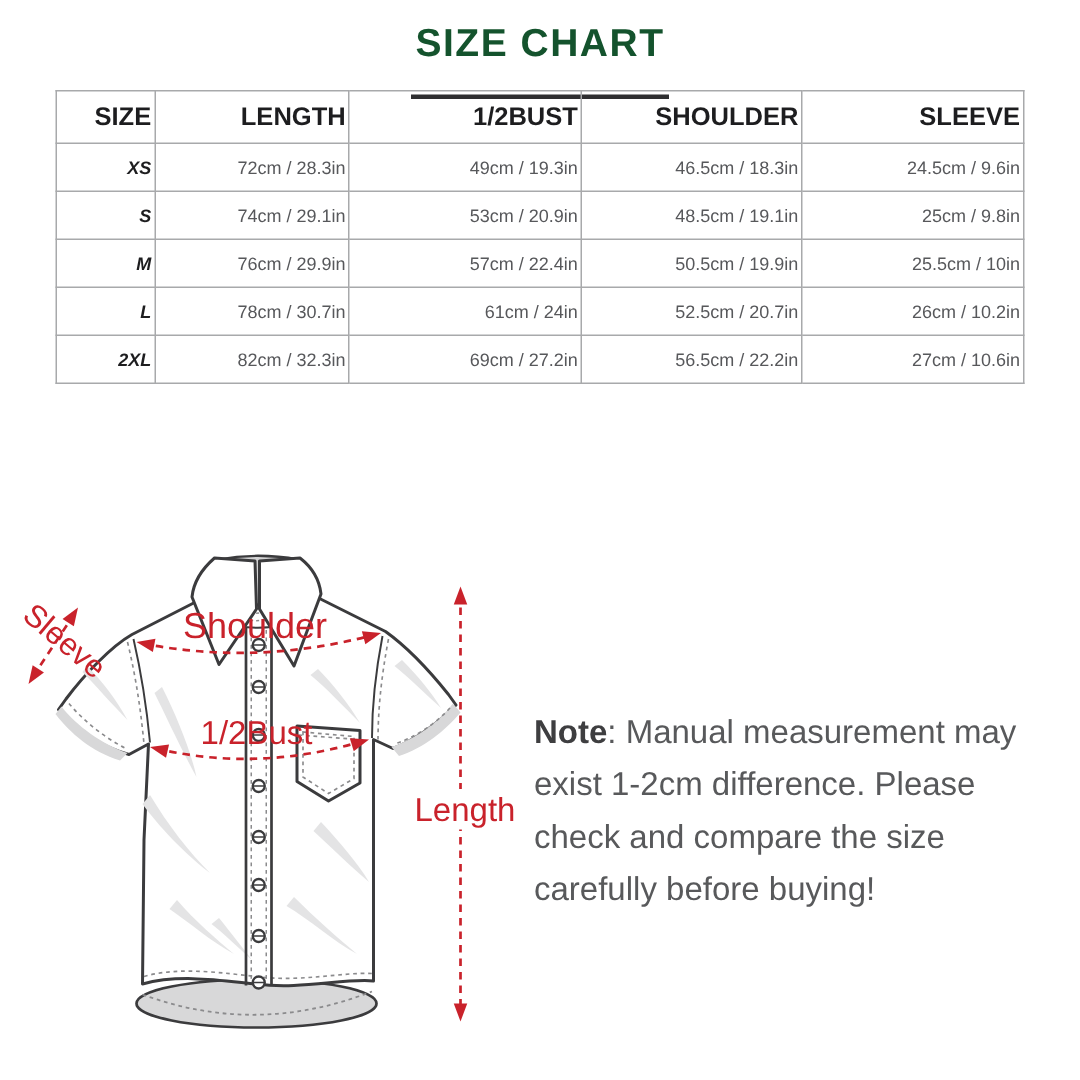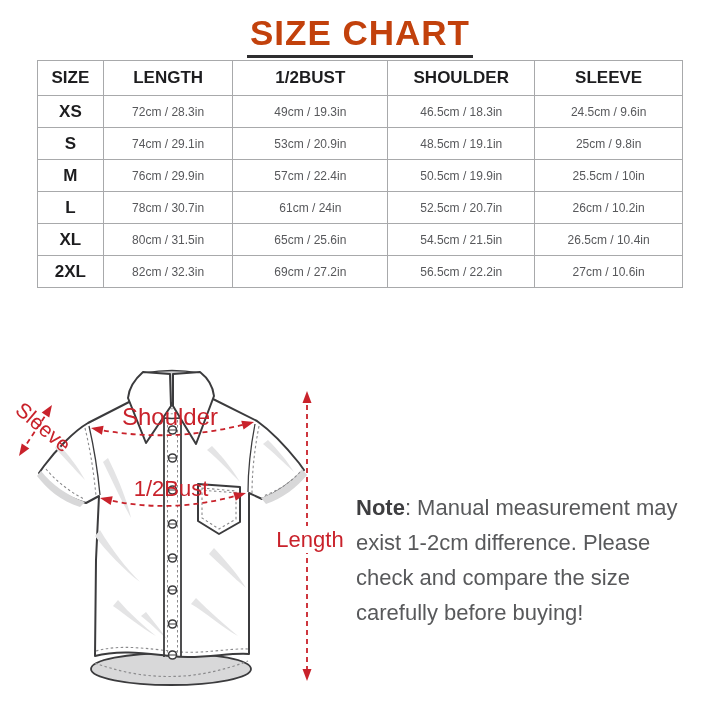--- a/index.html
+++ b/index.html
@@ -2,39 +2,39 @@
 <html><head>
 <meta charset="utf-8">
 <style>
   * { margin: 0; padding: 0; box-sizing: border-box; }
   html, body { width: 720px; height: 720px; background: #ffffff;
     font-family: "Liberation Sans", sans-serif; }
   #page { position: relative; width: 720px; height: 720px; background: #fff; overflow: hidden; }
 
   
   .title-wrap { position: absolute; top: 13px; left: 0; width: 720px; text-align: center; }
-  .title { display: inline-block; font-size: 35px; font-weight: bold; color: #c2410c;
-    letter-spacing: 1px; border-bottom: 3px solid #2e2e30; padding: 0 3px 2px 3px; }
+  .title { display: inline-block; font-size: 26px; font-weight: bold; color: #14532d;
+    letter-spacing: 1px; border-bottom: 3px solid #2e2e30; padding: 0 3px 19px 3px; }
 
   
   table.size-table { position: absolute; left: 37px; top: 60px; width: 646px;
     border-collapse: collapse; table-layout: fixed; }
   table.size-table th, table.size-table td {
-    border: 1px solid #a8a9ab; text-align: center; vertical-align: middle;
+    border: 1px solid #a8a9ab; text-align: right; vertical-align: middle;
     height: 32px; padding: 0 2px; white-space: nowrap; overflow: hidden; }
   table.size-table th { height: 35px; font-size: 17px; font-weight: bold; color: #1d1d1f; }
-  td.size-cell { font-size: 17px; font-weight: bold; color: #1d1d1f; }
+  td.size-cell { font-size: 12px; font-weight: bold; color: #1d1d1f; font-style: italic; }
   td.val-cell { font-size: 12px; font-weight: normal; color: #57585b; }
 
   
   svg.shirt { position: absolute; left: 0; top: 360px; width: 350px; height: 350px; }
 
   
   .note { position: absolute; left: 356px; top: 470px; width: 340px;
-    font-size: 22px; line-height: 35px; color: #58595b; margin-top: 20px; }
+    font-size: 22px; line-height: 35px; color: #58595b; }
   .note b { color: #3e3e40; font-weight: bold; }
 </style>
 </head>
 <body>
 
 <div id="page">
 
   <div class="title-wrap">
     <span class="title">SIZE CHART</span>
   </div>
@@ -77,27 +77,20 @@
         <td class="val-cell">57cm / 22.4in</td>
         <td class="val-cell">50.5cm / 19.9in</td>
         <td class="val-cell">25.5cm / 10in</td>
       </tr>
       <tr>
         <td class="size-cell">L</td>
         <td class="val-cell">78cm / 30.7in</td>
         <td class="val-cell">61cm / 24in</td>
         <td class="val-cell">52.5cm / 20.7in</td>
         <td class="val-cell">26cm / 10.2in</td>
-      </tr>
-      <tr>
-        <td class="size-cell">XL</td>
-        <td class="val-cell">80cm / 31.5in</td>
-        <td class="val-cell">65cm / 25.6in</td>
-        <td class="val-cell">54.5cm / 21.5in</td>
-        <td class="val-cell">26.5cm / 10.4in</td>
       </tr>
       <tr>
         <td class="size-cell">2XL</td>
         <td class="val-cell">82cm / 32.3in</td>
         <td class="val-cell">69cm / 27.2in</td>
         <td class="val-cell">56.5cm / 22.2in</td>
         <td class="val-cell">27cm / 10.6in</td>
       </tr>
     </tbody>
   </table>

